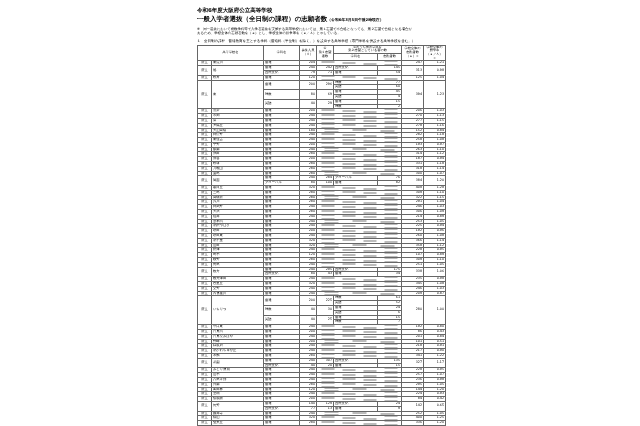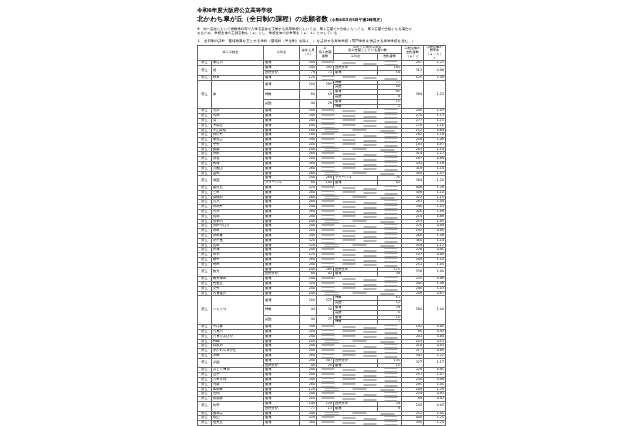--- a/index.html
+++ b/index.html
@@ -20,21 +20,21 @@
   .c-dept,.c-dept2{text-align:left;}
   .c-num{text-align:right;}
   .c-slash{background:linear-gradient(to top right,transparent 46%,#777 46%,#777 54%,transparent 54%);}
 </style>
 </head>
 <body>
 
 <div class="page">
   <div class="title">令和6年度大阪府公立高等学校</div>
   <div class="subtitle">
-    <span>北かわち皐が丘（全日制の課程）の志願者数</span><span class="date">（令和6年3月5日午後2時現在）</span>
+    <span>一般入学者選抜（全日制の課程）の志願者数</span><span class="date">（令和6年3月5日午後2時現在）</span>
   </div>
   <div class="note">※　同一選抜において複数学科等で入学者選抜を実施する高等学校においては、第１志望で不合格となっても、第２志望で合格となる場合が
 あるため、学校全体の志願者数を（ａ）とし、学校全体の競争率を（ａ／Ａ）と示している。</div>
   <div class="section">１　全日制の課程　普通教育を主とする学科（普通科（単位制）を除く。）を設置する高等学校（専門学科を併設する高等学校を含む。）</div>
 
   <table>
     <colgroup>
       <col style="width:14px">
         <col style="width:52px">
         <col style="width:36px">

